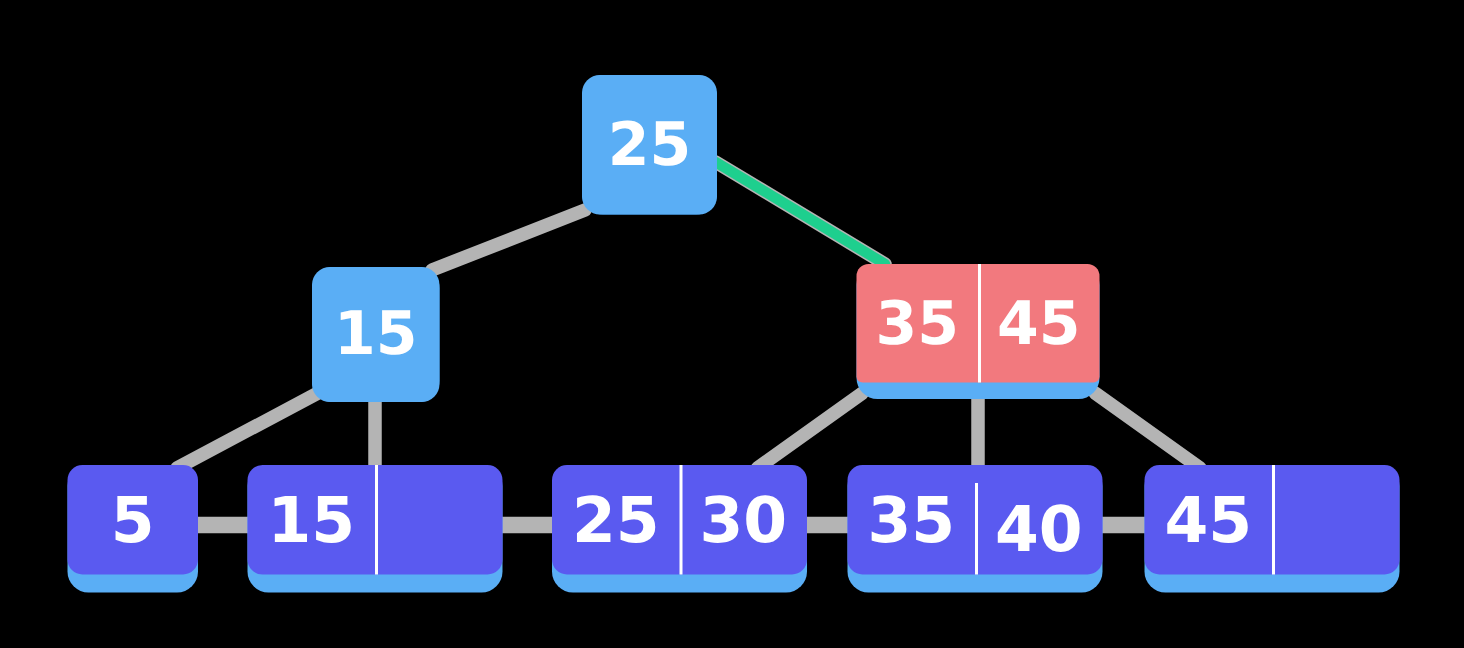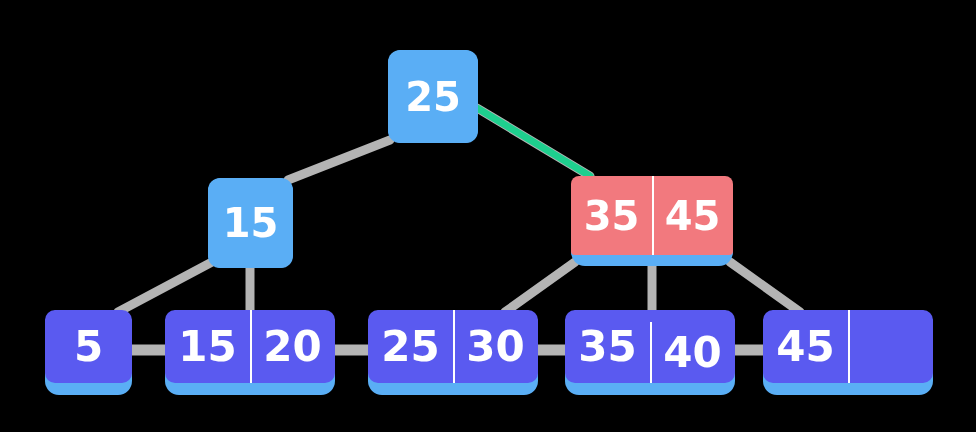--- a/index.html
+++ b/index.html
@@ -87,21 +87,20 @@
         </div>
       </div>
       <div class="node n-leaf" style="left: 165px; top: 310px; width: 170px; height: 85px;">
         <div class="base"></div>
         <div class="cards" style="height: 73px;">
           <div class="cell" style="flex: 1 1 0px;">
             <span>15</span>
           </div>
           <div class="cell" style="flex: 1 1 0px;">
             <span class="sep"></span>
-            <span>20</span>
           </div>
         </div>
       </div>
       <div class="node n-leaf" style="left: 368px; top: 310px; width: 170px; height: 85px;">
         <div class="base"></div>
         <div class="cards" style="height: 73px;">
           <div class="cell" style="flex: 1 1 0px;">
             <span>25</span>
           </div>
           <div class="cell" style="flex: 1 1 0px;">

